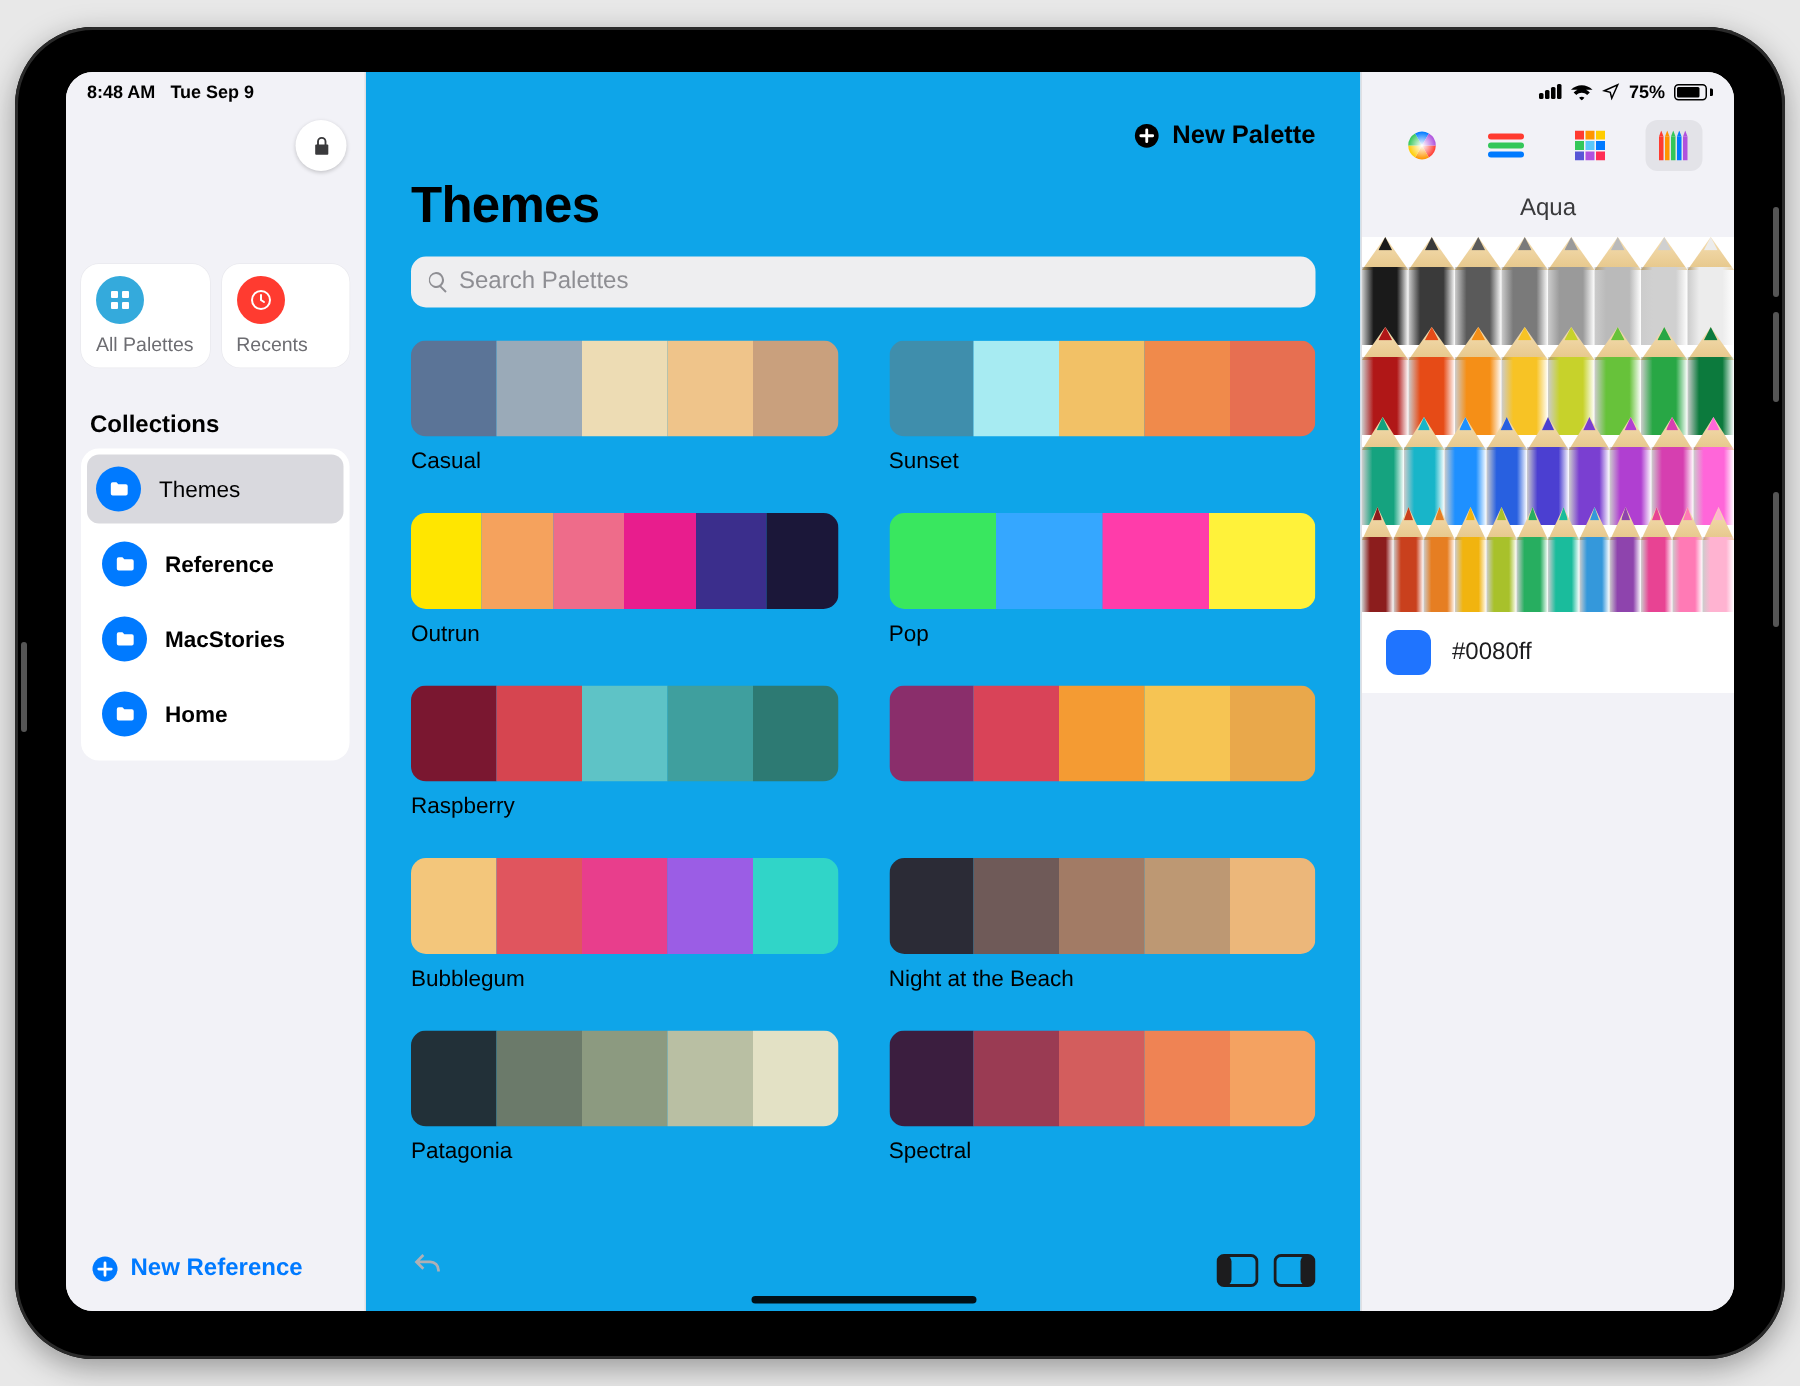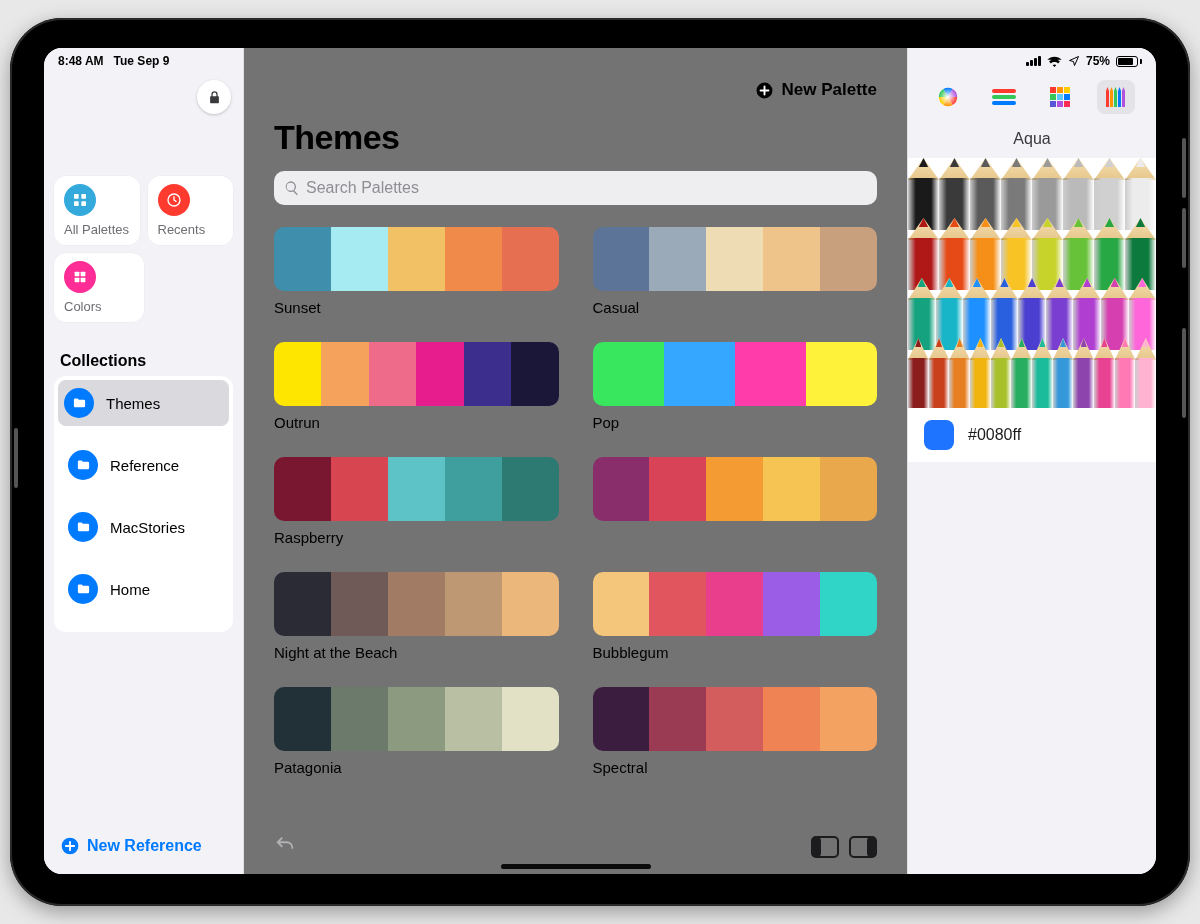--- a/index.html
+++ b/index.html
@@ -32,39 +32,39 @@
   .cell-bars span:nth-child(1){height:4px} .cell-bars span:nth-child(2){height:6px}
   .cell-bars span:nth-child(3){height:8px} .cell-bars span:nth-child(4){height:10px}
   .battery { display:inline-flex; align-items:center; gap:2px; }
   .battery-body { width:22px; height:11px; border:1px solid #000; border-radius:3px; position:relative; }
   .battery-fill { position:absolute; left:1px; top:1px; bottom:1px; width:75%; background:#000; border-radius:1px; }
   .battery-tip { width:2px; height:5px; background:#000; border-radius:0 1px 1px 0; }
 
   
   .app { position:absolute; top:0; left:0; right:0; bottom:0; display:flex; }
   .sidebar { width:200px; min-width:200px; background:#f2f2f7; border-right:1px solid #e0e0e4; padding:38px 10px 0 10px; display:flex; flex-direction:column; position:relative; }
-  .main { flex:1; background:#737373; padding: 48px 30px 0 30px; display:flex; flex-direction:column; position:relative; overflow:hidden; }
+  .main { flex:1; background:#0ea5e9; padding: 48px 30px 0 30px; display:flex; flex-direction:column; position:relative; overflow:hidden; }
   .inspector { width:249px; min-width:249px; background:#f2f2f7; border-left:1px solid #e0e0e4; display:flex; flex-direction:column; position:relative; }
 
   
   .lock-btn { position:absolute; top:32px; right:12px; width:34px; height:34px; border-radius:50%; background:#fff; box-shadow:0 1px 3px rgba(0,0,0,0.2); display:flex; align-items:center; justify-content:center; }
   .lock-btn svg { width:15px; height:15px; }
 
   .tile-row { display:flex; gap:8px; padding:0 0 8px 0; }
   .side-tiles { margin-top:90px; }
   .tile { background:#fff; border-radius:12px; padding:8px 10px 8px 10px; width:90px; box-shadow: 0 0 0 0.5px rgba(0,0,0,0.04); }
   .tile .ico { width:32px; height:32px; border-radius:50%; display:flex; align-items:center; justify-content:center; margin-bottom:6px; }
   .tile .lbl { font-size:13px; color:#6d6d72; }
   .ico svg { width:16px; height:16px; fill:#fff; }
 
   .section-title { font-size:16px; font-weight:700; color:#000; margin:22px 0 6px 6px; }
   .coll-list { background:#fff; border-radius:12px; overflow:hidden; padding:4px 0; }
   .coll-item { display:flex; align-items:center; gap:12px; padding:8px 10px; font-size:15px; color:#000; }
   .coll-item.selected { background:#d9d9de; border-radius:8px; margin:0 4px; padding:8px 6px; }
-  .coll-item:not(.selected){ margin:16px 4px; }
+  .coll-item:not(.selected){ margin:4px 4px;font-weight:bold; }
   .coll-item .folder-ico { width:30px; height:30px; border-radius:50%; background:#007aff; display:flex; align-items:center; justify-content:center; flex-shrink:0; }
   .coll-item .folder-ico svg { width:15px; height:15px; fill:#fff; }
 
   .sidebar-footer { position:absolute; bottom:18px; left:16px; display:flex; align-items:center; gap:7px; color:#007aff; font-size:16px; font-weight:600; }
   .plus-circ { width:20px; height:20px; }
 
   
   .top-action { position:absolute; top:32px; right:30px; display:flex; align-items:center; gap:8px; font-weight:700; font-size:17px; }
   .top-action .plus-solid { width:19px; height:19px; }
   .page-title { font-size:34px; font-weight:800; letter-spacing:-0.5px; margin-top:22px; margin-bottom:14px; }
@@ -164,33 +164,20 @@
               <div class="tile">
                 <div class="ico" style="background:#ff3b30">
                   <svg viewBox="0 0 24 24">
                     <circle cx="12" cy="12" r="9" fill="none" stroke="#fff" stroke-width="2"></circle>
                     <path d="M12 7v5l3 2" stroke="#fff" stroke-width="2" fill="none" stroke-linecap="round"></path>
                   </svg>
                 </div>
                 <div class="lbl">Recents</div>
               </div>
             </div>
-            <div class="tile-row">
-              <div class="tile">
-                <div class="ico" style="background:#ff2d95">
-                  <svg viewBox="0 0 24 24">
-                    <rect x="4" y="4" width="7" height="7" rx="1"></rect>
-                    <rect x="13" y="4" width="7" height="7" rx="1"></rect>
-                    <rect x="4" y="13" width="7" height="7" rx="1"></rect>
-                    <rect x="13" y="13" width="7" height="7" rx="1"></rect>
-                  </svg>
-                </div>
-                <div class="lbl">Colors</div>
-              </div>
-            </div>
           </div>
 
         <div class="section-title">Collections</div>
         <div class="coll-list" id="coll-list">
             <div class="coll-item selected">
               <span class="folder-ico">
                 <svg viewBox="0 0 24 24">
                   <path d="M3 6a2 2 0 012-2h4l2 2h8a2 2 0 012 2v8a2 2 0 01-2 2H5a2 2 0 01-2-2V6z"></path>
                 </svg>
               </span>
@@ -245,37 +232,37 @@
         <div class="search">
           <svg viewBox="0 0 24 24">
               <path d="M10 2a8 8 0 015.3 13.9l5.4 5.4-1.4 1.4-5.4-5.4A8 8 0 1110 2zm0 2a6 6 0 100 12 6 6 0 000-12z"></path>
             </svg>
           <input type="text" placeholder="Search Palettes" style="">
         </div>
 
         <div class="grid" id="palette-grid">
             <div class="palette">
               <div class="swatch-row">
+                <span style="background: rgb(91, 116, 151);"></span>
+                <span style="background: rgb(154, 170, 184);"></span>
+                <span style="background: rgb(237, 220, 180);"></span>
+                <span style="background: rgb(239, 196, 138);"></span>
+                <span style="background: rgb(201, 160, 125);"></span>
+              </div>
+              <div class="pal-name">Casual</div>
+            </div>
+            <div class="palette">
+              <div class="swatch-row">
                 <span style="background: rgb(63, 142, 172);"></span>
                 <span style="background: rgb(167, 235, 242);"></span>
                 <span style="background: rgb(242, 193, 102);"></span>
                 <span style="background: rgb(240, 138, 75);"></span>
                 <span style="background: rgb(231, 111, 81);"></span>
               </div>
               <div class="pal-name">Sunset</div>
-            </div>
-            <div class="palette">
-              <div class="swatch-row">
-                <span style="background: rgb(91, 116, 151);"></span>
-                <span style="background: rgb(154, 170, 184);"></span>
-                <span style="background: rgb(237, 220, 180);"></span>
-                <span style="background: rgb(239, 196, 138);"></span>
-                <span style="background: rgb(201, 160, 125);"></span>
-              </div>
-              <div class="pal-name">Casual</div>
             </div>
             <div class="palette">
               <div class="swatch-row">
                 <span style="background: rgb(255, 230, 0);"></span>
                 <span style="background: rgb(245, 162, 93);"></span>
                 <span style="background: rgb(238, 108, 138);"></span>
                 <span style="background: rgb(232, 29, 141);"></span>
                 <span style="background: rgb(59, 46, 140);"></span>
                 <span style="background: rgb(27, 23, 57);"></span>
               </div>
@@ -304,37 +291,37 @@
               <div class="swatch-row">
                 <span style="background: rgb(138, 46, 107);"></span>
                 <span style="background: rgb(217, 67, 88);"></span>
                 <span style="background: rgb(244, 155, 51);"></span>
                 <span style="background: rgb(246, 196, 83);"></span>
                 <span style="background: rgb(233, 168, 75);"></span>
               </div>
             </div>
             <div class="palette">
               <div class="swatch-row">
+                <span style="background: rgb(243, 198, 123);"></span>
+                <span style="background: rgb(224, 85, 94);"></span>
+                <span style="background: rgb(232, 62, 140);"></span>
+                <span style="background: rgb(155, 93, 229);"></span>
+                <span style="background: rgb(48, 213, 200);"></span>
+              </div>
+              <div class="pal-name">Bubblegum</div>
+            </div>
+            <div class="palette">
+              <div class="swatch-row">
                 <span style="background: rgb(43, 43, 54);"></span>
                 <span style="background: rgb(111, 90, 88);"></span>
                 <span style="background: rgb(162, 123, 101);"></span>
                 <span style="background: rgb(189, 152, 115);"></span>
                 <span style="background: rgb(236, 183, 122);"></span>
               </div>
               <div class="pal-name">Night at the Beach</div>
-            </div>
-            <div class="palette">
-              <div class="swatch-row">
-                <span style="background: rgb(243, 198, 123);"></span>
-                <span style="background: rgb(224, 85, 94);"></span>
-                <span style="background: rgb(232, 62, 140);"></span>
-                <span style="background: rgb(155, 93, 229);"></span>
-                <span style="background: rgb(48, 213, 200);"></span>
-              </div>
-              <div class="pal-name">Bubblegum</div>
             </div>
             <div class="palette">
               <div class="swatch-row">
                 <span style="background: rgb(34, 48, 56);"></span>
                 <span style="background: rgb(107, 122, 106);"></span>
                 <span style="background: rgb(140, 154, 128);"></span>
                 <span style="background: rgb(185, 191, 163);"></span>
                 <span style="background: rgb(227, 225, 197);"></span>
               </div>
               <div class="pal-name">Patagonia</div>

